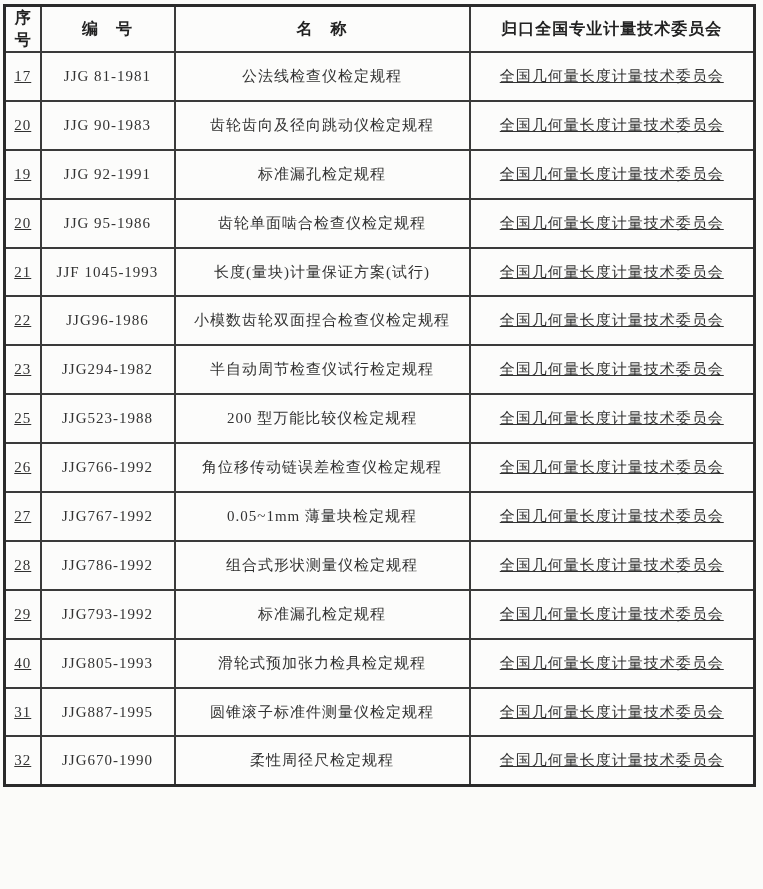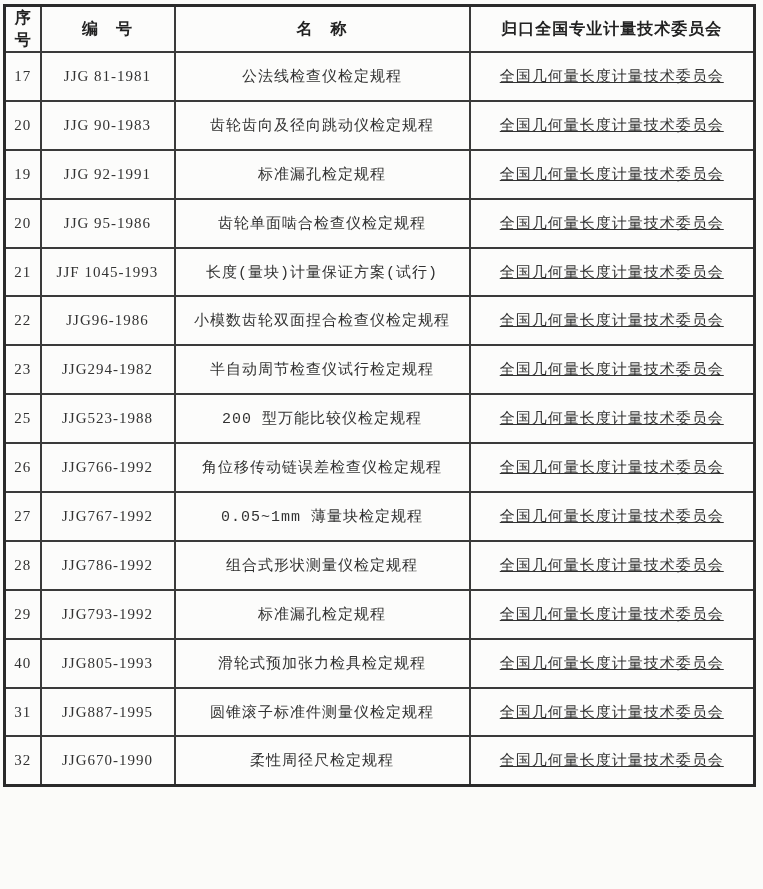--- a/index.html
+++ b/index.html
@@ -51,29 +51,29 @@
   .stacked {
     width: 1.1em;
     margin: 0 auto;
     line-height: 1.35;
     word-break: break-all;
     letter-spacing: 0;
   }
   td.cell-no {
     font-size: 14px;
     letter-spacing: 0;
+    text-decoration: underline;
   }
   td.cell-code {
     font-size: 15px;
     letter-spacing: 1.5px;
     white-space: nowrap;
   }
   td.cell-name {
     letter-spacing: 1.5px;
-    font-family: Liberation Mono, monospace;
   }
   td.cell-comm {
     letter-spacing: 1px;
     text-decoration: underline;
   }
 </style>
 </head>
 <body>
 
 <div class="page">

